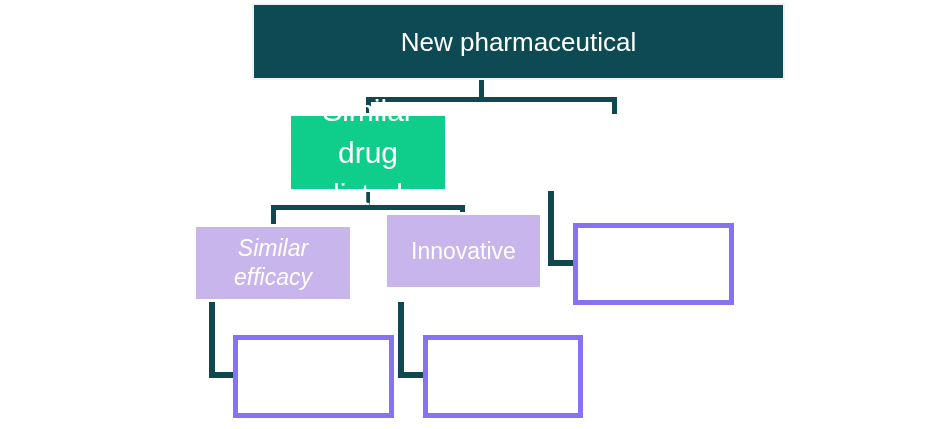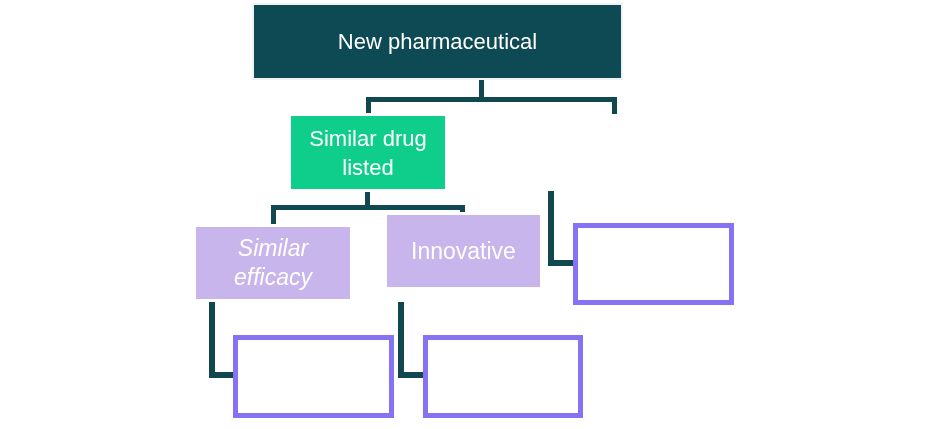--- a/index.html
+++ b/index.html
@@ -30,31 +30,31 @@
     position: absolute;
     box-sizing: border-box;
     display: flex;
     align-items: center;
     justify-content: center;
     text-align: center;
     color: var(--text);
     user-select: none;
   }
   .node-root {
-    left: 252px; top: 3px; width: 371px; height: 77px;
+    left: 252px; top: 3px; width: 533px; height: 77px;
     background: var(--root-fill);
     border: 2px solid var(--root-border);
-    font-size: 22px;
+    font-size: 26px;
     line-height: 32px;
   }
   .node-branch {
     background: var(--branch-fill);
     border: 3px solid var(--filled-border);
-    font-size: 22px;
-    line-height: 29px;
+    font-size: 30px;
+    line-height: 42px;
     padding: 0 8px;
   }
   .node-leaf {
     background: var(--leaf-fill);
     border: 3px solid var(--filled-border);
     font-size: 23px;
     line-height: 29px;
     padding: 0 8px;
   }
   .node-outcome {

